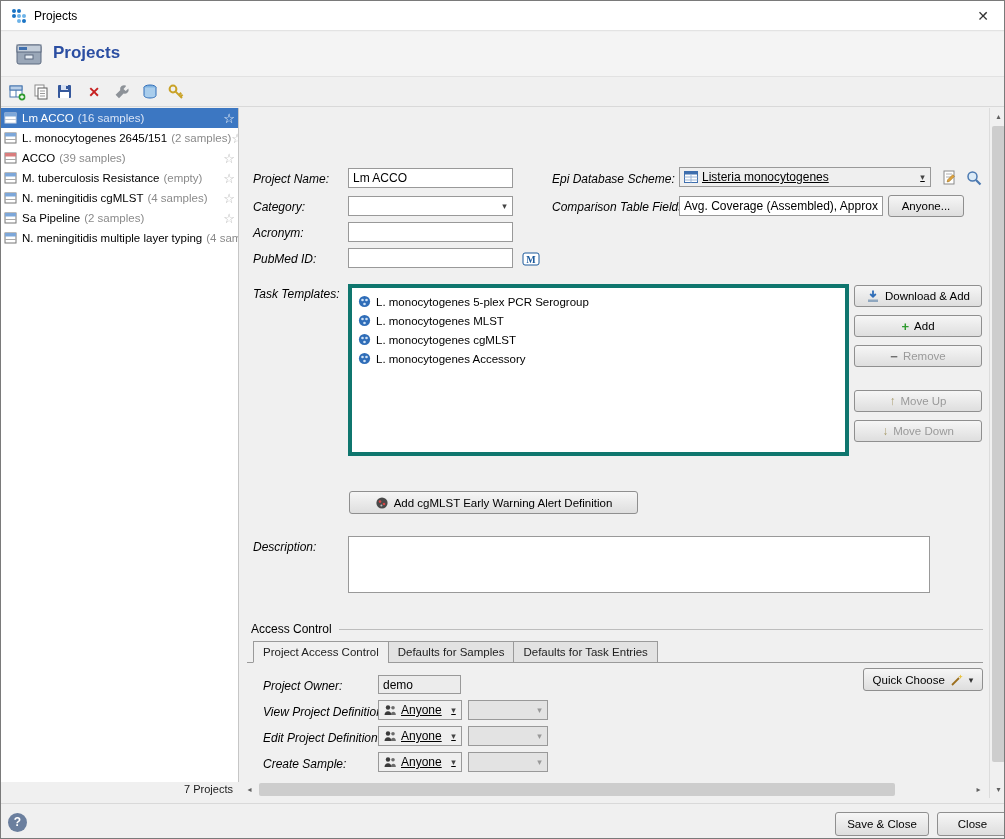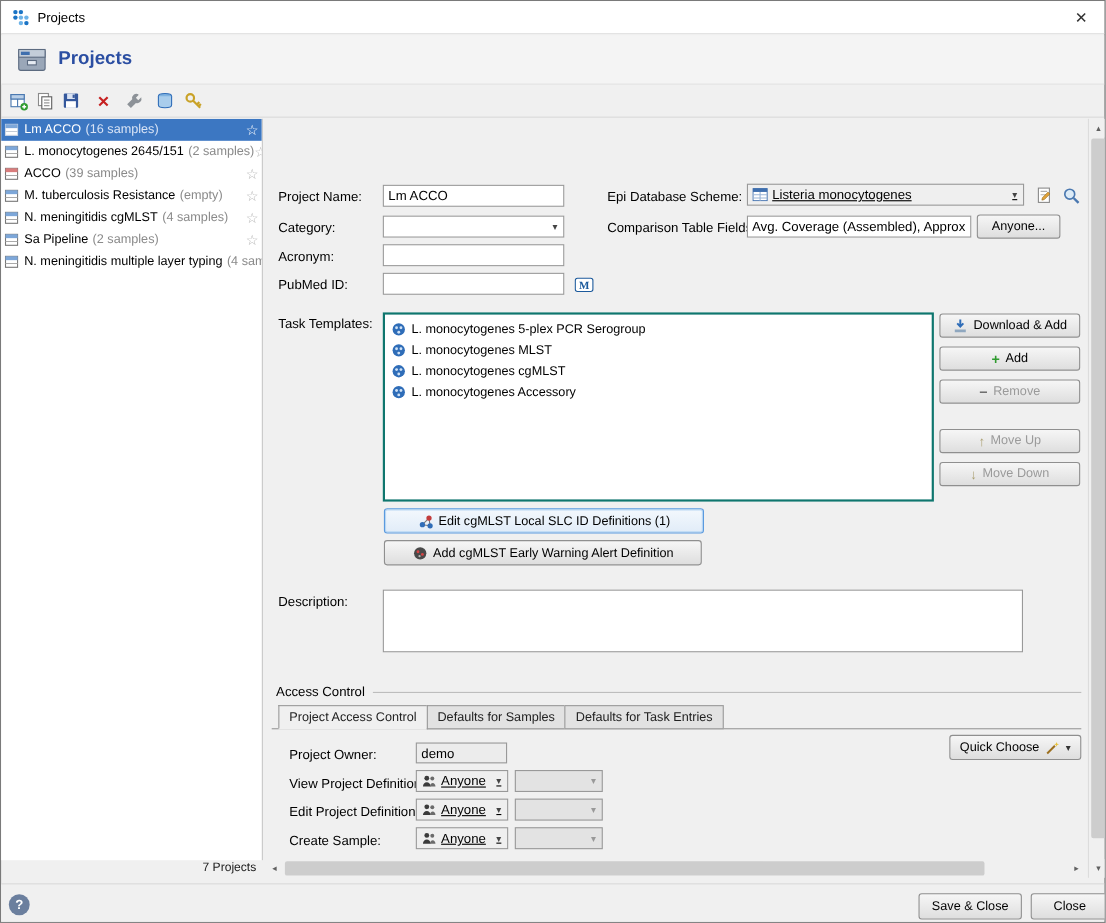--- a/index.html
+++ b/index.html
@@ -28,39 +28,39 @@
   .side-item .pico { width:14px; height:13px; margin-right:4px; flex:0 0 auto; }
   .side-item .psuf { margin-left:4px; color:#8a8a8a; }
   .side-item .pstar { margin-left:auto; margin-right:3px; color:#b5b5b5; font-size:13px; flex:0 0 auto; }
   .side-item.sel { background:#3c77c2; color:#fff; }
   .side-item.sel .psuf { color:#d9e4f6; }
   .side-item.sel .pstar { color:#fff; }
   .side-footer { position:absolute; left:0; top:782px; width:232px; text-align:right; font-size:11px; color:#1a1a1a; }
 
   
   .panelhdr { position:absolute; left:252px; top:116px; width:730px; height:22px; background:linear-gradient(#e9e9e9,#cdcdcd); border:1px solid #9b9b9b; font-size:12px; font-weight:bold; color:#111; line-height:20px; padding-left:8px; }
-  .lbl { position:absolute; font-size:12px; color:#000; white-space:nowrap; }
+  .lbl { position:absolute; font-size:12px; color:#000; white-space:nowrap;font-style:italic; }
   .txt { position:absolute; height:20px; border:1px solid #999; background:#fff; font-family:"Liberation Sans",sans-serif; font-size:12px; padding:1px 4px; color:#000; }
   .txt.gray { background:#ececec; }
   .combo { position:absolute; height:20px; border:1px solid #999; background:#fff; display:flex; align-items:center; font-size:12px; padding-left:4px; overflow:hidden; white-space:nowrap; }
   .combo .cico { width:14px; height:12px; margin-right:4px; flex:0 0 auto; }
   .combo .caret { margin-left:auto; width:15px; text-align:center; color:#444; font-size:9px; flex:0 0 auto; }
   .combo.graybg { background:#efefef;text-decoration:underline; }
   .combo.disabled { background:#e3e3e3; color:#8d8d8d; }
   .combo.disabled .caret { color:#999; }
 
   .btn { position:absolute; display:flex; align-items:center; justify-content:center; gap:5px; border:1px solid #8f8f8f; border-radius:3px; background:linear-gradient(#f6f6f6,#dedede); font-size:11.5px; color:#000; white-space:nowrap; cursor:default; }
   .btn .bico { display:flex; align-items:center; }
   .btn.disabled { color:#9a9a9a; }
   .btn.focus { border-color:#5a9adf; box-shadow:0 0 0 1px #b9d7f3 inset; background:linear-gradient(#f3f8fd,#e1ecf8); }
   .plusg { color:#2f9b2f; font-weight:bold; font-size:13px; }
   .minusg { color:#6f6f6f; font-weight:bold; font-size:13px; }
   .arrg { color:#ab9f70; font-weight:bold; font-size:12px; }
 
-  .listbox { position:absolute; left:347px; top:283px; width:501px; height:172px; background:#fff; border:2px solid #0f766e; padding:4px 2px; overflow:hidden; }
+  .listbox { position:absolute; left:347px; top:283px; width:501px; height:172px; background:#fff; border:4px solid #0f766e; padding:4px 2px; overflow:hidden; }
   .task-item { display:flex; align-items:center; height:19px; font-size:11.5px; padding-left:4px; }
   .task-item .tico { width:13px; height:13px; margin-right:5px; }
 
   textarea.desc { position:absolute; left:347px; top:535px; width:582px; height:57px; border:1px solid #999; background:#fff; resize:none; font-family:"Liberation Sans",sans-serif; font-size:12px; }
 
   .acc-sep { position:absolute; left:250px; top:621px; width:732px; display:flex; align-items:center; font-size:12px; color:#000; }
   .acc-sep .line { flex:1; border-top:1px solid #bdbdbd; margin-left:7px; }
 
   .tabs { position:absolute; left:252px; top:640px; height:22px; display:flex; z-index:2; }
   .tab { padding:0 9px; line-height:20px; font-size:11.5px; border:1px solid #9a9a9a; border-right:none; background:#e2e2e2; color:#222; }
@@ -351,31 +351,20 @@
   </div>
   <div class="btn disabled" style="left:853px;top:389px;width:128px;height:22px">
     <span class="arrg">↑</span>
     <span>Move Up</span>
   </div>
   <div class="btn disabled" style="left:853px;top:419px;width:128px;height:22px">
     <span class="arrg">↓</span>
     <span>Move Down</span>
   </div>
 
-  <div class="btn focus" style="left:348px;top:461px;width:291px;height:23px">
-    <span class="bico">
-        <svg viewBox="0 0 14 14" width="14" height="14">
-          <path d="M4 10L10 4M10 4l1 7M4 10l7 1" stroke="#777" stroke-width="1"></path>
-          <circle cx="4" cy="10" r="2.4" fill="#2f6db8"></circle>
-          <circle cx="10" cy="4" r="2.4" fill="#c23b3b"></circle>
-          <circle cx="11" cy="11" r="2.4" fill="#2f6db8"></circle>
-        </svg>
-      </span>
-    <span>Edit cgMLST Local SLC ID Definitions (1)</span>
-  </div>
   <div class="btn" style="left:348px;top:490px;width:289px;height:23px">
     <span class="bico">
         <svg viewBox="0 0 14 14" width="14" height="14">
           <circle cx="7" cy="7" r="5.6" fill="#4a4a4a"></circle>
           <circle cx="5" cy="5.6" r="1.3" fill="#d84545"></circle>
           <circle cx="9" cy="8" r="1.3" fill="#d84545"></circle>
           <circle cx="6.4" cy="9.6" r="1" fill="#bbb"></circle>
         </svg>
       </span>
     <span>Add cgMLST Early Warning Alert Definition</span>

